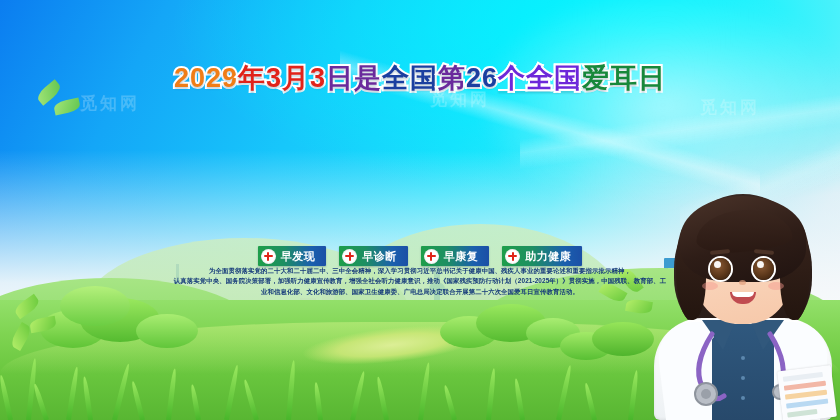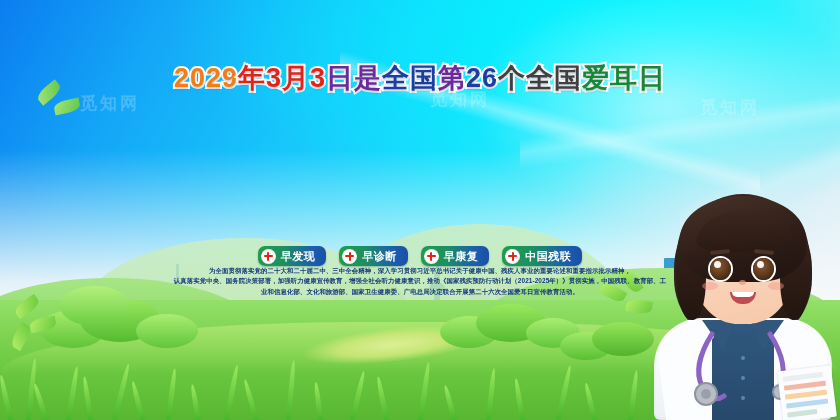--- a/index.html
+++ b/index.html
@@ -88,21 +88,21 @@
     font-size:27px;font-weight:bold;letter-spacing:1px;white-space:nowrap;
   }
   .headline span{
     -webkit-text-stroke:4px #ffffff;paint-order:stroke fill;
     text-shadow:0 2px 2px rgba(0,60,90,.22);
   }
   .hl-o{color:#f07d16;}
   .hl-r{color:#e1231a;}
   .hl-p{color:#6a2a9c;}
   .hl-b{color:#1b3fa0;}
-  .hl-t{color:#404040;}
+  .hl-t{color:#6d28d9;text-decoration:underline;}
   .hl-g{color:#17883a;}
 
   .title{
     position:absolute;top:100px;left:0;right:0;text-align:center;
     font-size:74px;font-weight:bold;line-height:1;white-space:nowrap;
     letter-spacing:0px;
   }
   .title .g1{
     background:linear-gradient(95deg,#f79a12 0%,#f36a0d 22%,#ec2216 46%,#c4136a 70%,#6b1f8e 100%);
     -webkit-background-clip:text;background-clip:text;color:transparent;
@@ -131,21 +131,21 @@
   .s-t{color:#0f8f96;} .s-g{color:#17883a;}
   .subtitle .gap{display:inline-block;width:22px;}
 
   
   .pills{
     position:absolute;top:246px;left:0;right:0;
     display:flex;justify-content:center;align-items:center;gap:13px;
   }
   .pill{
     display:flex;align-items:center;gap:5px;
-    height:20px;padding:0 11px 0 3px;border-radius:7px;
+    height:20px;padding:0 11px 0 3px;border-radius:1px;
     background:linear-gradient(90deg,#1e9e4a 0%,#1d8f62 38%,#1a5fae 78%,#1b4fa6 100%);
     box-shadow:0 1px 2px rgba(0,40,80,.28);
   }
   .cross{
     width:15px;height:15px;border-radius:50%;background:#fff;
     position:relative;flex:0 0 auto;box-shadow:0 0 0 1px rgba(0,0,0,.06) inset;
   }
   .cross:before,.cross:after{
     content:"";position:absolute;background:#e02418;border-radius:1px;
   }
@@ -353,21 +353,21 @@
     <div class="pill">
       <span class="cross"></span>
       <span class="pill-label">早诊断</span>
     </div>
     <div class="pill">
       <span class="cross"></span>
       <span class="pill-label">早康复</span>
     </div>
     <div class="pill">
       <span class="cross"></span>
-      <span class="pill-label">中国残联</span>
+      <span class="pill-label">助力健康</span>
     </div>
   </div>
 
   <div class="body-text">
     <p>为全面贯彻落实党的二十大和二十届二中、三中全会精神，深入学习贯彻习近平总书记关于健康中国、残疾人事业的重要论述和重要指示批示精神，</p>
     <p>认真落实党中央、国务院决策部署，加强听力健康宣传教育，增强全社会听力健康意识，推动《国家残疾预防行动计划（2021-2025年）》贯彻实施，中国残联、教育部、工</p>
     <p class="last">业和信息化部、文化和旅游部、国家卫生健康委、广电总局决定联合开展第二十六次全国爱耳日宣传教育活动。</p>
   </div>
 
   <div class="doctor">

